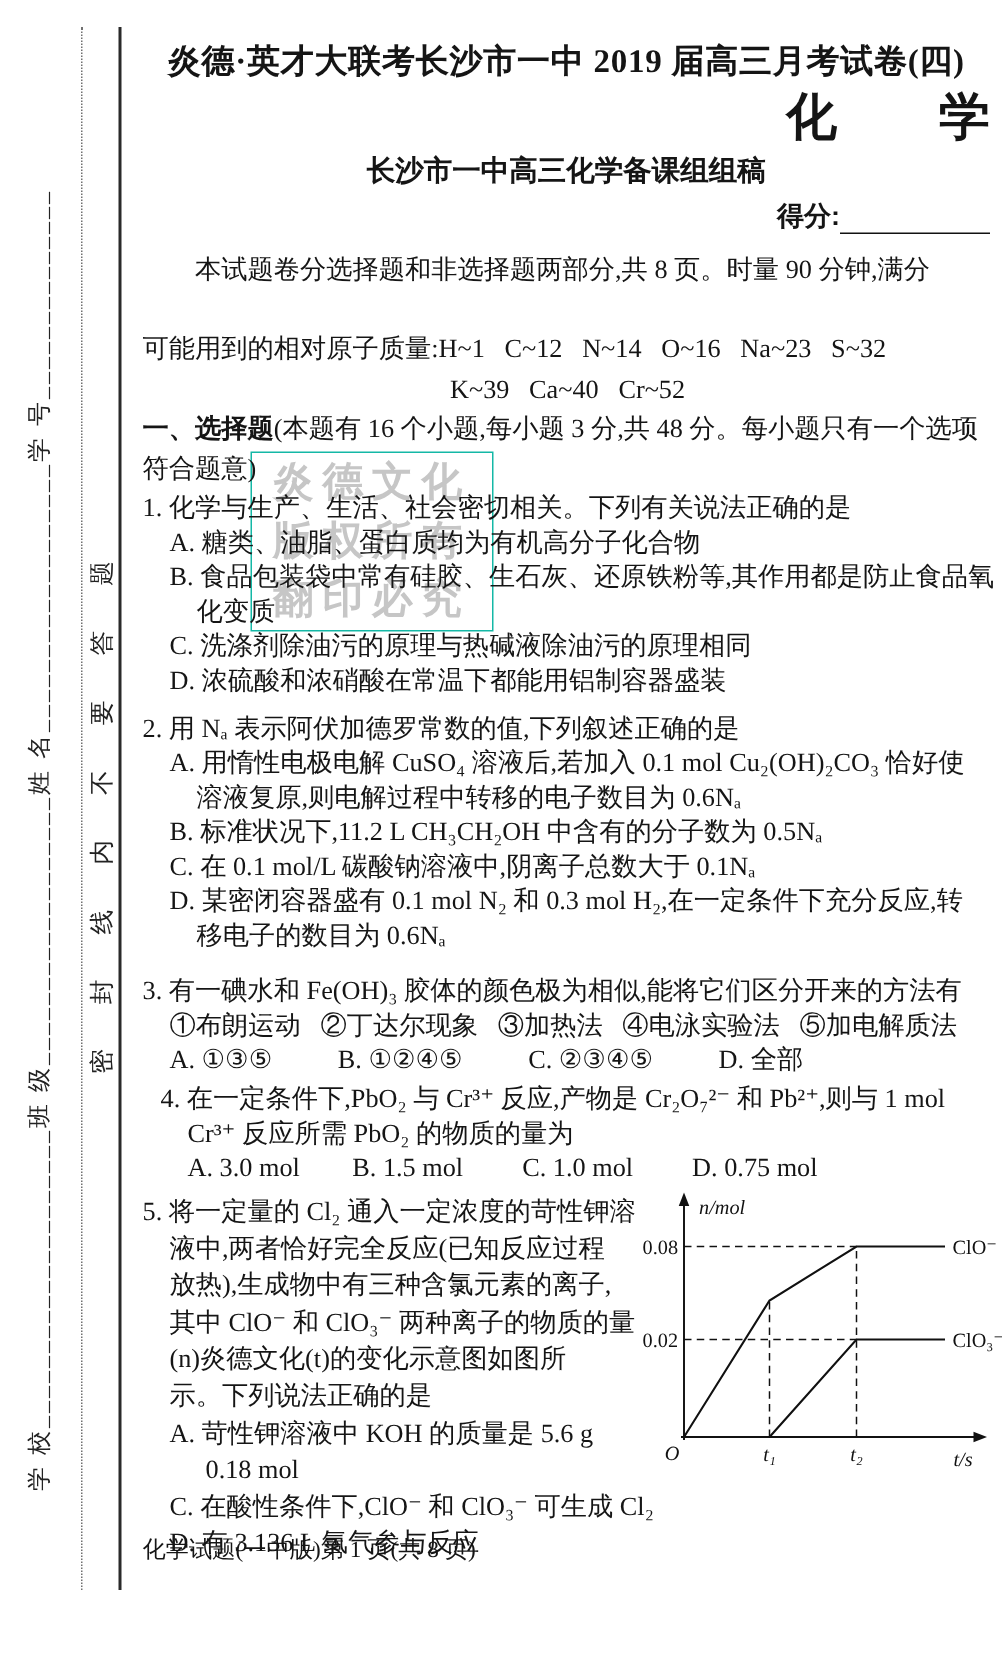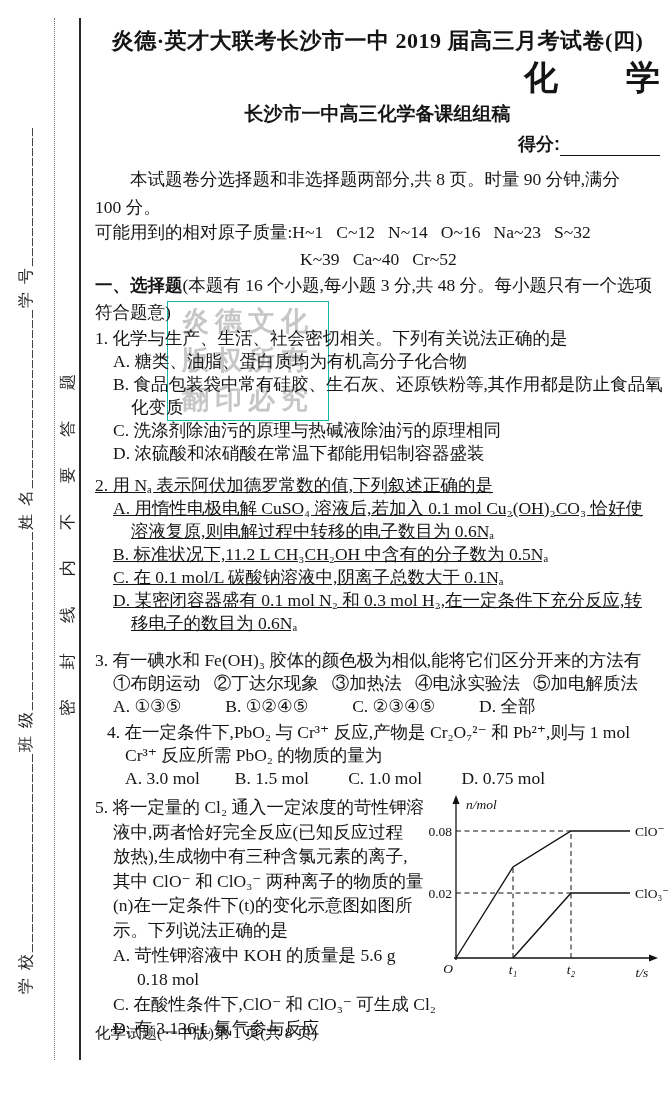--- a/index.html
+++ b/index.html
@@ -40,21 +40,21 @@
   
   .body-text { font-size:17.5px; line-height:23px; }
   #intro   { left:95px; top:165px; width:565px; font-size:17.5px; line-height:28px; }
   #intro .indent { text-indent:35px; }
   #masses  { left:95px; top:219px; width:565px; font-size:17.5px; line-height:27px; }
   #masses .m2 { margin-left:205px; }
   #section { left:95px; top:272px; width:570px; font-size:17.5px; line-height:27px; }
   #section .sec-title { font-weight:bold; }
 
   #q1 { left:95px; top:327px; width:570px; }
-  #q2 { left:95px; top:474px; width:570px;text-decoration:underline; }
+  #q2 { left:95px; top:474px; width:570px; }
   #q3 { left:95px; top:649px; width:570px; }
   #q4 { left:95px; top:721px; width:570px;margin-left:12px; }
   #q5 { left:95px; top:795px; width:350px; font-size:17.5px; line-height:24.6px; }
 
   .ind1 { margin-left:18px; }
   .ind2 { margin-left:36px; }
   .ind3 { margin-left:42px; }
 
   
   #figure { left:418px; top:791px; width:250px; height:202px; }
@@ -79,21 +79,20 @@
 
 <div class="abs" id="hdr-series">炎德·英才大联考长沙市一中 2019 届高三月考试卷(四)</div>
 <div class="abs" id="hdr-subject">化　　学</div>
 <div class="abs" id="hdr-byline">长沙市一中高三化学备课组组稿</div>
 <div class="abs" id="score-row">
   <span class="score-label">得分:</span><span class="blank-line"></span>
 </div>
 
 <div class="abs" id="intro">
   <div class="line indent">本试题卷分选择题和非选择题两部分,共 8 页。时量 90 分钟,满分</div>
-  <div class="line">100 分。</div>
 </div>
 <div class="abs" id="masses">
   <div class="line">可能用到的相对原子质量:H~1   C~12   N~14   O~16   Na~23   S~32</div>
   <div class="line m2">K~39   Ca~40   Cr~52</div>
 </div>
 
 <div class="abs" id="section">
   <div class="line"><span class="sec-title">一、选择题</span><span>(本题有 16 个小题,每小题 3 分,共 48 分。每小题只有一个选项</span></div>
   <div class="line">符合题意)</div>
 </div>
@@ -127,21 +126,21 @@
   <div class="line">4. 在一定条件下,PbO₂ 与 Cr³⁺ 反应,产物是 Cr₂O₇²⁻ 和 Pb²⁺,则与 1 mol</div>
   <div class="line ind1">Cr³⁺ 反应所需 PbO₂ 的物质的量为</div>
   <div class="line ind1">A. 3.0 mol        B. 1.5 mol         C. 1.0 mol         D. 0.75 mol</div>
 </div>
 
 <div class="abs" id="q5">
   <div class="line">5. 将一定量的 Cl₂ 通入一定浓度的苛性钾溶</div>
   <div class="line ind1">液中,两者恰好完全反应(已知反应过程</div>
   <div class="line ind1">放热),生成物中有三种含氯元素的离子,</div>
   <div class="line ind1">其中 ClO⁻ 和 ClO₃⁻ 两种离子的物质的量</div>
-  <div class="line ind1">(n)在一定条件下(t)的变化示意图如图所</div>
+  <div class="line ind1">(n)炎德文化(t)的变化示意图如图所</div>
   <div class="line ind1">示。下列说法正确的是</div>
   <div class="line ind1">A. 苛性钾溶液中 KOH 的质量是 5.6 g</div>
   <div class="line ind3">0.18 mol</div>
   <div class="line ind1">C. 在酸性条件下,ClO⁻ 和 ClO₃⁻ 可生成 Cl₂</div>
   <div class="line ind1">D. 有 3.136 L 氯气参与反应</div>
 </div>
 
 <div class="abs" id="figure">
   <svg width="250" height="202" viewBox="0 0 250 202">
 

